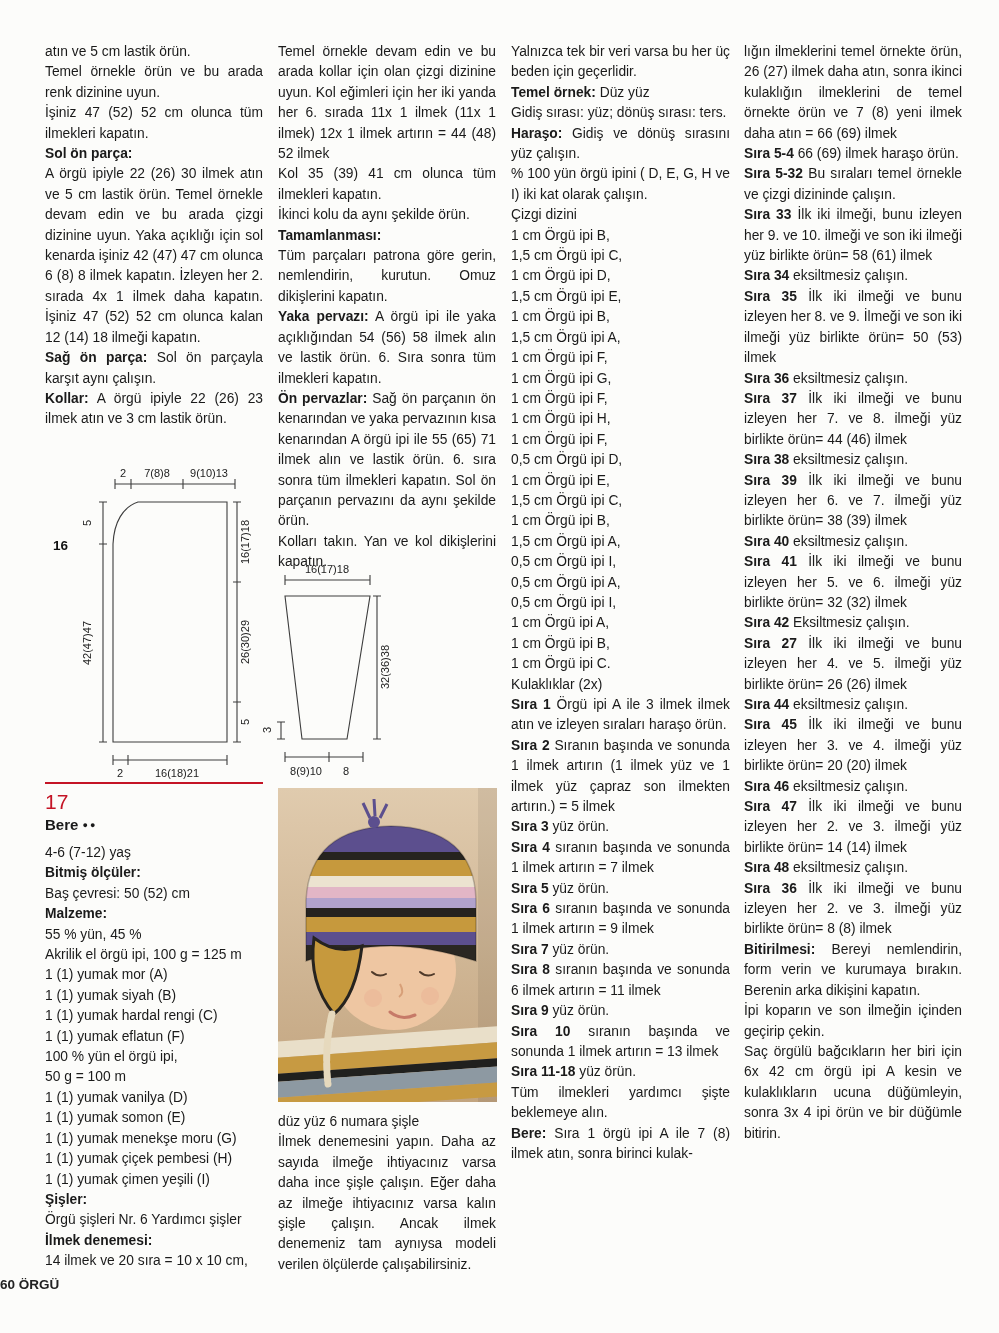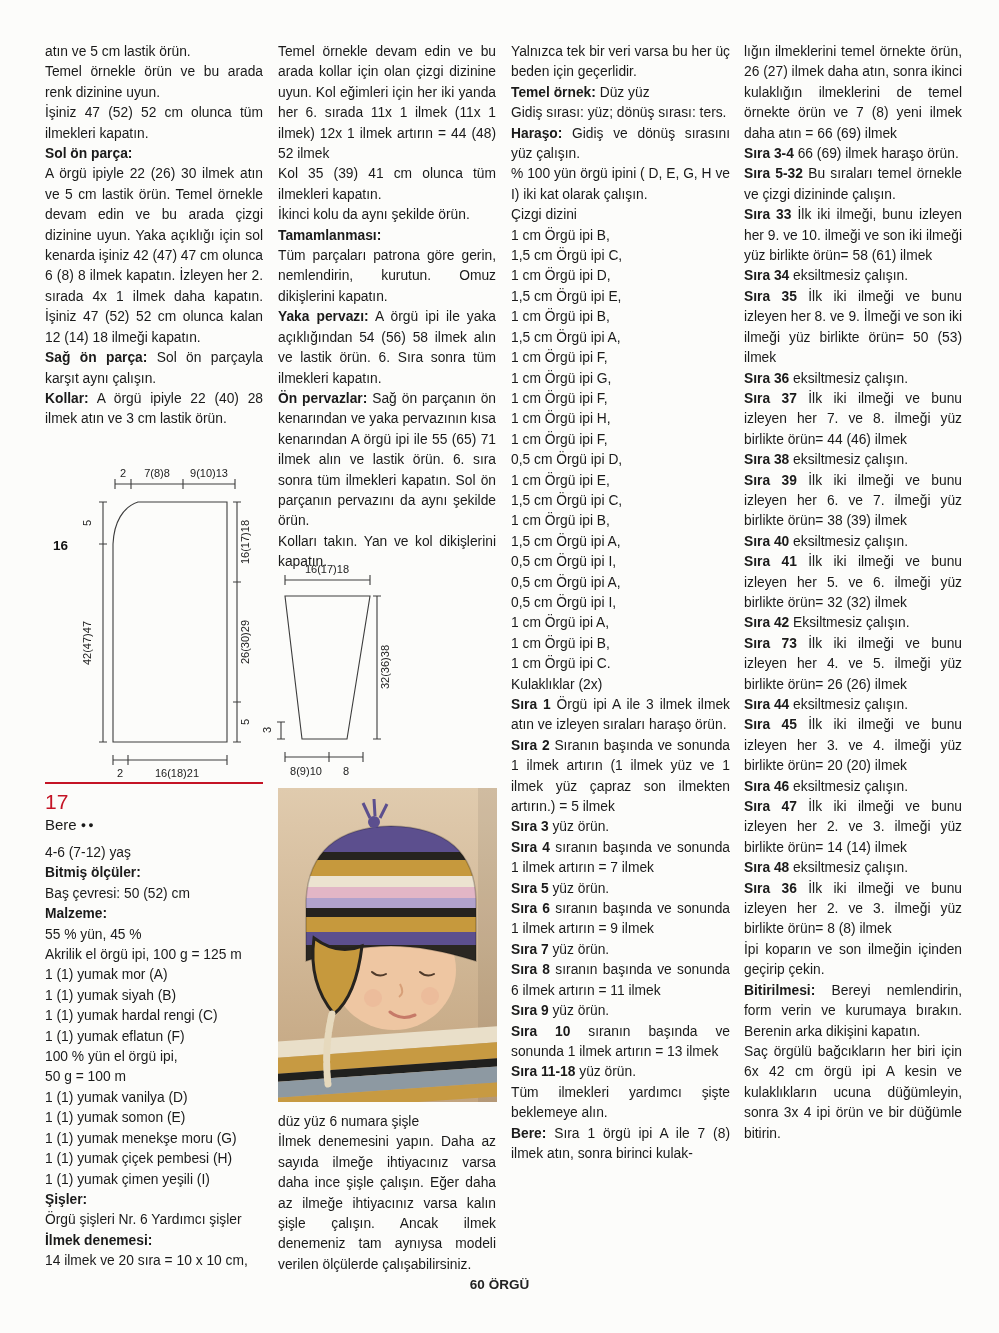--- a/index.html
+++ b/index.html
@@ -5,42 +5,42 @@
   *{box-sizing:border-box}
   html,body{margin:0;padding:0}
   body{width:999px;height:1333px;position:relative;background:#fcfcfa;
        font-family:"Liberation Sans",sans-serif;color:#1a1a1a;overflow:hidden}
   .abs{position:absolute}
   .col{width:218px}
   .para{margin:0;font-size:13.8px;line-height:20.4px;text-align:justify}
   .para b{font-weight:700}
   .rule{border:0;border-top:2px solid #c41425;margin:0 0 5px 0}
   .sec-num{color:#c41425;font-size:21px;font-weight:400;line-height:25px;margin:0}
-  .sec-title{font-size:15px;font-weight:400;line-height:22px;margin:0 0 7px 0}
+  .sec-title{font-size:15px;font-weight:700;line-height:22px;margin:0 0 7px 0}
   .dots{font-size:9px;letter-spacing:2px;vertical-align:2px}
-  .footer{position:absolute;left:0;right:0;top:1277px;text-align:center;
+  .footer{position:absolute;left:0;right:0;top:1277px;
           font-size:13.5px;font-weight:700;color:#222}
   svg text{font-family:"Liberation Sans",sans-serif}
   .dim{font-size:11px;fill:#222}
   .s-num{font-size:13.5px;font-weight:700;fill:#111}
   .piece,.m{stroke:#3c3c3c;stroke-width:1.1;fill:none}
 </style>
 </head>
 <body>
 
 <div class="abs col" style="left:45px;top:42px">
   <div>
 
   <p class="para"><b></b><span>atın ve 5 cm lastik örün.</span></p>
       <p class="para"><b></b><span>Temel örnekle örün ve bu arada renk dizinine uyun.</span></p>
       <p class="para"><b></b><span>İşiniz 47 (52) 52 cm olunca tüm ilmekleri kapatın.</span></p>
       <p class="para"><b>Sol ön parça:</b><span></span></p>
       <p class="para"><b></b><span>A örgü ipiyle 22 (26) 30 ilmek atın ve 5 cm lastik örün. Temel örnekle devam edin ve bu arada çizgi dizinine uyun. Yaka açıklığı için sol kenarda işiniz 42 (47) 47 cm olunca 6 (8) 8 ilmek kapatın. İzleyen her 2. sırada 4x 1 ilmek daha kapatın. İşiniz 47 (52) 52 cm olunca kalan 12 (14) 18 ilmeği kapatın.</span></p>
       <p class="para"><b>Sağ ön parça:</b><span> Sol ön parçayla karşıt aynı çalışın.</span></p>
-      <p class="para"><b>Kollar:</b><span> A örgü ipiyle 22 (40) 28 ilmek atın ve 3 cm lastik örün.</span></p>
+      <p class="para"><b>Kollar:</b><span> A örgü ipiyle 22 (26) 23 ilmek atın ve 3 cm lastik örün.</span></p>
     </div>
 </div>
 
 <svg class="abs" style="left:45px;top:464px" width="390" height="320" viewBox="0 0 390 320">
   <text class="s-num" x="8" y="86">16</text>
 
   <path class="piece" d="M 93,38 L 182,38 L 182,278 L 68,278 L 68,80 C 69,58 78,43 93,38 Z"></path>
 
   <path class="m" d="M70 20 H190 M70 15 V25 M86 15 V25 M138 15 V25 M190 15 V25"></path>
   <text class="dim" x="78" y="13" text-anchor="middle">2</text>
@@ -224,38 +224,38 @@
       <p class="para"><b>Sıra 11-18</b><span> yüz örün.</span></p>
       <p class="para"><b></b><span>Tüm ilmekleri yardımcı şişte beklemeye alın.</span></p>
       <p class="para"><b>Bere:</b><span> Sıra 1 örgü ipi A ile 7 (8) ilmek atın, sonra birinci kulak-</span></p>
     </div>
 </div>
 
 <div class="abs col" style="left:744px;top:42px">
   <div>
 
   <p class="para"><b></b><span>lığın ilmeklerini temel örnekte örün, 26 (27) ilmek daha atın, sonra ikinci kulaklığın ilmeklerini de temel örnekte örün ve 7 (8) yeni ilmek daha atın = 66 (69) ilmek</span></p>
-      <p class="para"><b>Sıra 3-4</b><span> 66 (69) ilmek haraşo örün.</span></p>
+      <p class="para"><b>Sıra 5-4</b><span> 66 (69) ilmek haraşo örün.</span></p>
       <p class="para"><b>Sıra 5-32</b><span> Bu sıraları temel örnekle ve çizgi dizininde çalışın.</span></p>
       <p class="para"><b>Sıra 33</b><span> İlk iki ilmeği, bunu izleyen her 9. ve 10. ilmeği ve son iki ilmeği yüz birlikte örün= 58 (61) ilmek</span></p>
       <p class="para"><b>Sıra 34</b><span> eksiltmesiz çalışın.</span></p>
       <p class="para"><b>Sıra 35</b><span> İlk iki ilmeği ve bunu izleyen her 8. ve 9. İlmeği ve son iki ilmeği yüz birlikte örün= 50 (53) ilmek</span></p>
       <p class="para"><b>Sıra 36</b><span> eksiltmesiz çalışın.</span></p>
       <p class="para"><b>Sıra 37</b><span> İlk iki ilmeği ve bunu izleyen her 7. ve 8. ilmeği yüz birlikte örün= 44 (46) ilmek</span></p>
       <p class="para"><b>Sıra 38</b><span> eksiltmesiz çalışın.</span></p>
       <p class="para"><b>Sıra 39</b><span> İlk iki ilmeği ve bunu izleyen her 6. ve 7. ilmeği yüz birlikte örün= 38 (39) ilmek</span></p>
       <p class="para"><b>Sıra 40</b><span> eksiltmesiz çalışın.</span></p>
       <p class="para"><b>Sıra 41</b><span> İlk iki ilmeği ve bunu izleyen her 5. ve 6. ilmeği yüz birlikte örün= 32 (32) ilmek</span></p>
       <p class="para"><b>Sıra 42</b><span> Eksiltmesiz çalışın.</span></p>
-      <p class="para"><b>Sıra 73</b><span> İlk iki ilmeği ve bunu izleyen her 4. ve 5. ilmeği yüz birlikte örün= 26 (26) ilmek</span></p>
+      <p class="para"><b>Sıra 27</b><span> İlk iki ilmeği ve bunu izleyen her 4. ve 5. ilmeği yüz birlikte örün= 26 (26) ilmek</span></p>
       <p class="para"><b>Sıra 44</b><span> eksiltmesiz çalışın.</span></p>
       <p class="para"><b>Sıra 45</b><span> İlk iki ilmeği ve bunu izleyen her 3. ve 4. ilmeği yüz birlikte örün= 20 (20) ilmek</span></p>
       <p class="para"><b>Sıra 46</b><span> eksiltmesiz çalışın.</span></p>
       <p class="para"><b>Sıra 47</b><span> İlk iki ilmeği ve bunu izleyen her 2. ve 3. ilmeği yüz birlikte örün= 14 (14) ilmek</span></p>
       <p class="para"><b>Sıra 48</b><span> eksiltmesiz çalışın.</span></p>
       <p class="para"><b>Sıra 36</b><span> İlk iki ilmeği ve bunu izleyen her 2. ve 3. ilmeği yüz birlikte örün= 8 (8) ilmek</span></p>
+      <p class="para"><b>Bitirilmesi:</b><span> Bereyi nemlendirin, form verin ve kurumaya bırakın. Berenin arka dikişini kapatın.</span></p>
       <p class="para"><b></b><span>İpi koparın ve son ilmeğin içinden geçirip çekin.</span></p>
-      <p class="para"><b>Bitirilmesi:</b><span> Bereyi nemlendirin, form verin ve kurumaya bırakın. Berenin arka dikişini kapatın.</span></p>
       <p class="para"><b></b><span>Saç örgülü bağcıkların her biri için 6x 42 cm örgü ipi A kesin ve kulaklıkların ucuna düğümleyin, sonra 3x 4 ipi örün ve bir düğümle bitirin.</span></p>
     </div>
 </div>
 
 <div class="footer">60 ÖRGÜ</div>
 
 </body></html>

